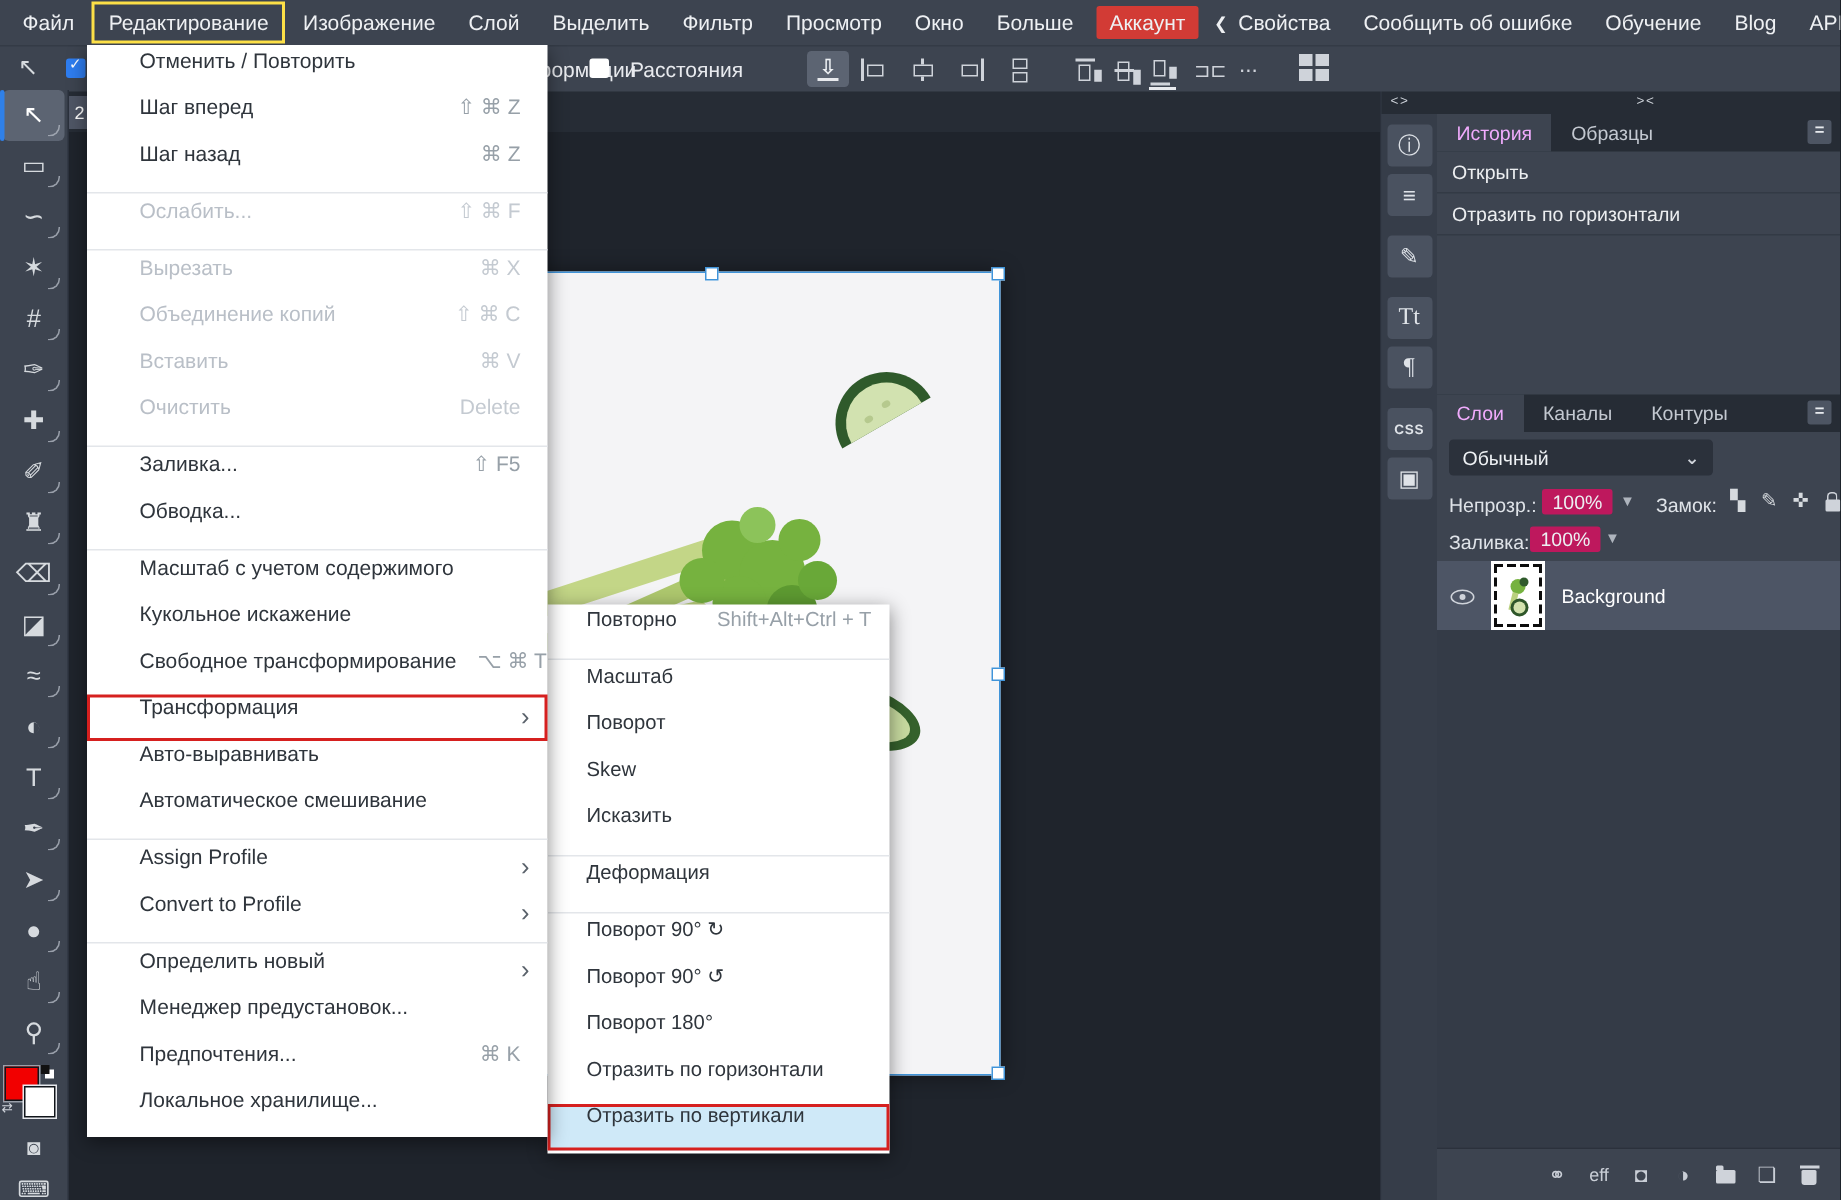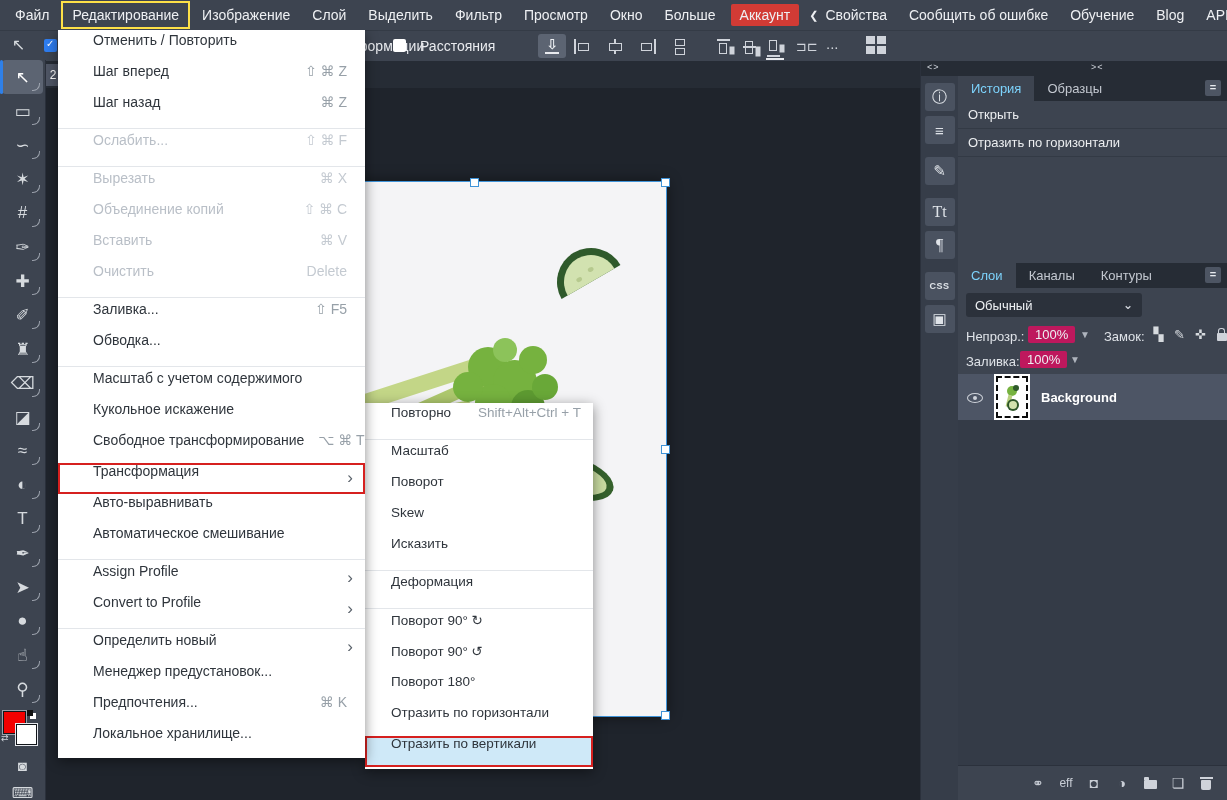--- a/index.html
+++ b/index.html
@@ -86,38 +86,38 @@
   .rstrip{position:absolute;left:0;top:16px;width:37px;bottom:0;background:#363d49;padding-top:7px;box-sizing:border-box;}
   .rchip{width:30px;height:28px;margin:0 auto 5px;background:#4a5260;border-radius:3px;display:flex;align-items:center;justify-content:center;color:#dfe3e8;font-size:15px;}
   .rchip.gap{margin-top:13px;}
   .rchip.serif span{font-family:"Liberation Serif","DejaVu Serif",serif;font-size:16px;}
   .rchip.tiny span{font-size:9px;font-weight:bold;letter-spacing:.5px;}
   .panel{position:absolute;left:37px;right:0;display:flex;flex-direction:column;background:#3d4450;}
   .history-panel{top:16px;height:187px;}
   .layers-panel{top:203px;bottom:0;}
   .ptabs{position:relative;height:25px;background:#262c35;display:flex;flex-shrink:0;}
   .ptab{padding:0 13px;line-height:25px;font-size:13px;color:#c3c8d0;}
-  .ptab.active{background:#3d4450;color:#7dd3fc;}
+  .ptab.active{background:#3d4450;color:#f0abfc;}
   .pmenu{position:absolute;right:6px;top:4px;width:16px;height:16px;background:#4d5563;border-radius:2px;color:#e8ebef;font-size:11px;font-weight:bold;text-align:center;line-height:15px;}
   .hrow{height:27px;line-height:27px;padding-left:10px;font-size:13px;color:#eceef0;border-bottom:1px solid #333a45;}
   .pfill{flex:1;}
   .lctrl{position:relative;height:86px;flex-shrink:0;}
   .lctrl>*{position:absolute;}
   .blend{left:8px;top:5px;width:176px;height:24px;background:#2b313b;border-radius:3px;display:flex;align-items:center;padding:0 9px;box-sizing:border-box;}
   .blend span{font-size:13px;color:#eef1f4;}
   .blend .chev{margin-left:auto;color:#cfd3da;font-size:12px;font-weight:bold;}
   .plabel{color:#dfe3e8;font-size:13px;top:0;}
   .chipv{background:#be185d;border-radius:2px;padding:1px 7px;color:#edf0f3;font-size:13px;}
   .tri{color:#aeb4bd;font-size:10px;}
   .lockic{display:inline-flex;width:17px;height:16px;align-items:center;justify-content:center;color:#d6dade;font-size:13px;}
   .i-lock i{display:block;width:10px;height:8px;background:#cfd3da;border-radius:1px;position:relative;margin-top:5px;}
   .i-lock i::before{content:"";position:absolute;top:-5px;left:1.5px;width:5px;height:5px;border:1.5px solid #cfd3da;border-bottom:none;border-radius:3px 3px 0 0;}
   .llist{flex:1;background:#343b47;overflow:hidden;}
   .layer-row{height:46px;display:flex;align-items:center;}
-  .layer-row.selected{background:#4d5565;font-weight:bold;}
+  .layer-row.selected{background:#4d5565;}
   .eye{position:relative;width:17px;height:16px;margin-left:9px;}
   .eye::before{content:"";position:absolute;left:0;top:4px;width:14px;height:8px;border:1.4px solid #cfd3da;border-radius:50%;}
   .eye::after{content:"";position:absolute;left:5.6px;top:7px;width:4px;height:4px;background:#cfd3da;border-radius:50%;}
   .thumb{width:28px;height:38px;background:#fff;border:2px dashed #0c0c0c;box-shadow:0 0 0 2px #fff;margin-left:12px;position:relative;}
   .thumb svg{position:absolute;left:0;top:0;width:100%;height:100%;}
   .lname{margin-left:13px;color:#fff;font-size:13px;}
   .bbar{height:34px;flex-shrink:0;border-top:1px solid #2b313c;display:flex;align-items:center;justify-content:flex-end;gap:14px;padding:0 14px;}
   .bic{color:#c9ced6;font-size:14px;display:flex;align-items:center;justify-content:center;min-width:14px;height:16px;}
   .bic.i-folder i{display:block;width:13px;height:9px;background:#cfd3da;border-radius:1px;position:relative;margin-top:2px;}
   .bic.i-folder i::before{content:"";position:absolute;top:-2.5px;left:0;width:5px;height:3px;background:#cfd3da;border-radius:1px 1px 0 0;}

